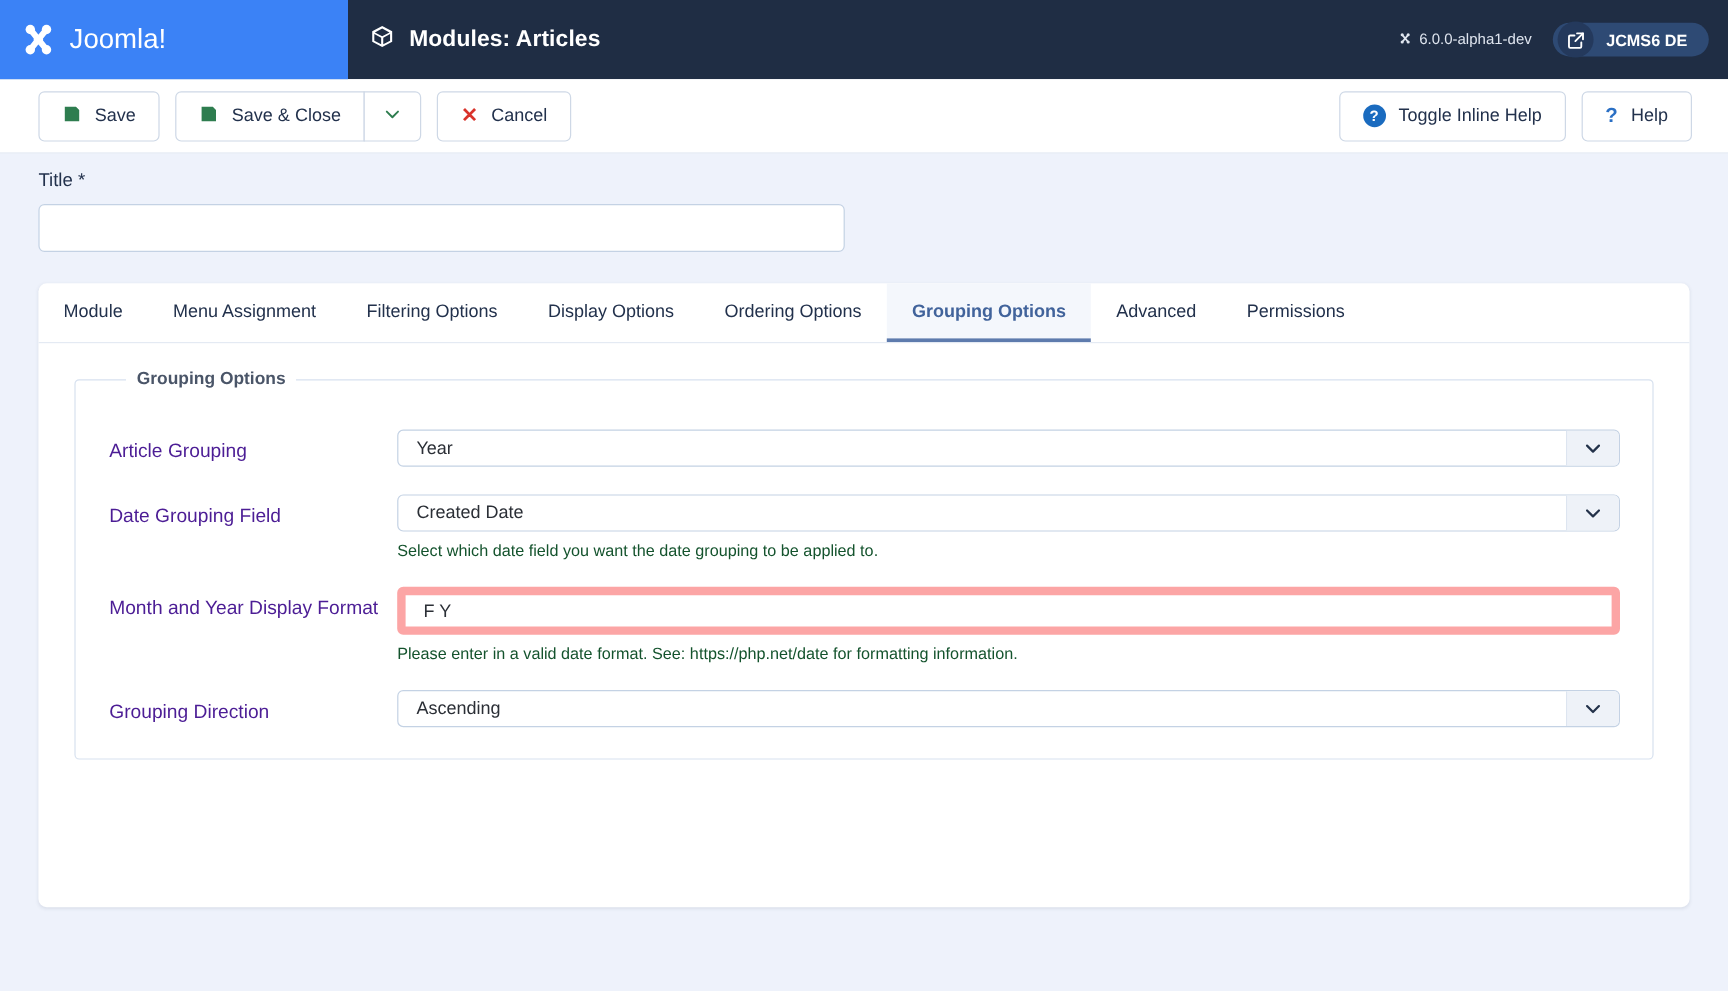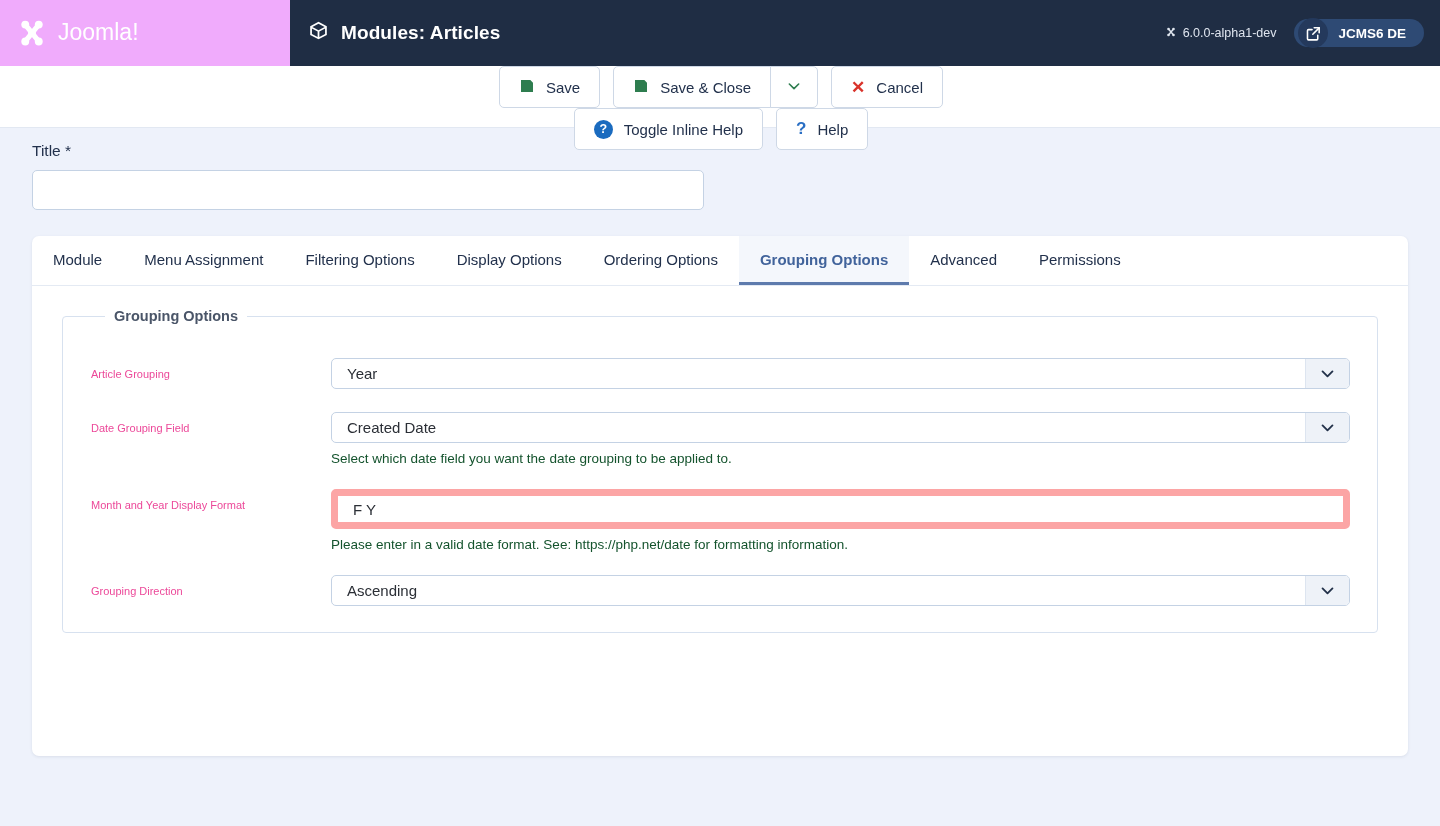--- a/index.html
+++ b/index.html
@@ -16,21 +16,21 @@
 
   
   .header {
     height: 66px;
     display: flex;
     align-items: stretch;
     background: #1f2d44;
   }
   .brand {
     width: 290px;
-    background: #f0abfc;
+    background: #3b82f6;
     display: flex;
     align-items: center;
     padding-left: 14px;
   }
   .joomla-logo { display: flex; align-items: center; gap: 8px; }
   .joomla-logo svg { display: block; }
   .header-title {
     flex: 1;
     display: flex;
     align-items: center;
@@ -77,21 +77,20 @@
 
   
   .toolbar {
     height: 62px;
     background: #ffffff;
     border-bottom: 1px solid #e2e8f2;
     display: flex;
     align-items: center;
     justify-content: space-between;
     padding: 0 30px 0 32px;
-    flex-direction: column;
   }
   .toolbar-left, .toolbar-right { display: flex; align-items: center; gap: 13px; }
   .btn {
     height: 42px;
     background: #ffffff;
     border: 1px solid #ced8e6;
     border-radius: 5px;
     display: flex;
     align-items: center;
     gap: 11px;
@@ -184,22 +183,22 @@
 
   .field-row {
     display: flex;
     align-items: flex-start;
     margin-top: 23px;
   }
   .field-row:first-of-type { margin-top: 16px; }
   .field-label {
     width: 240px;
     padding-top: 10px;
-    font-size: 11px;
-    color: #ec4899;
+    font-size: 16px;
+    color: #4c1d95;
     flex-shrink: 0;
   }
   .field-control { flex: 1; max-width: 1019px; }
 
   .select-wrap {
     position: relative;
     display: block;
     height: 31px;
     border: 1px solid #c4d2e4;
     border-radius: 5px;

